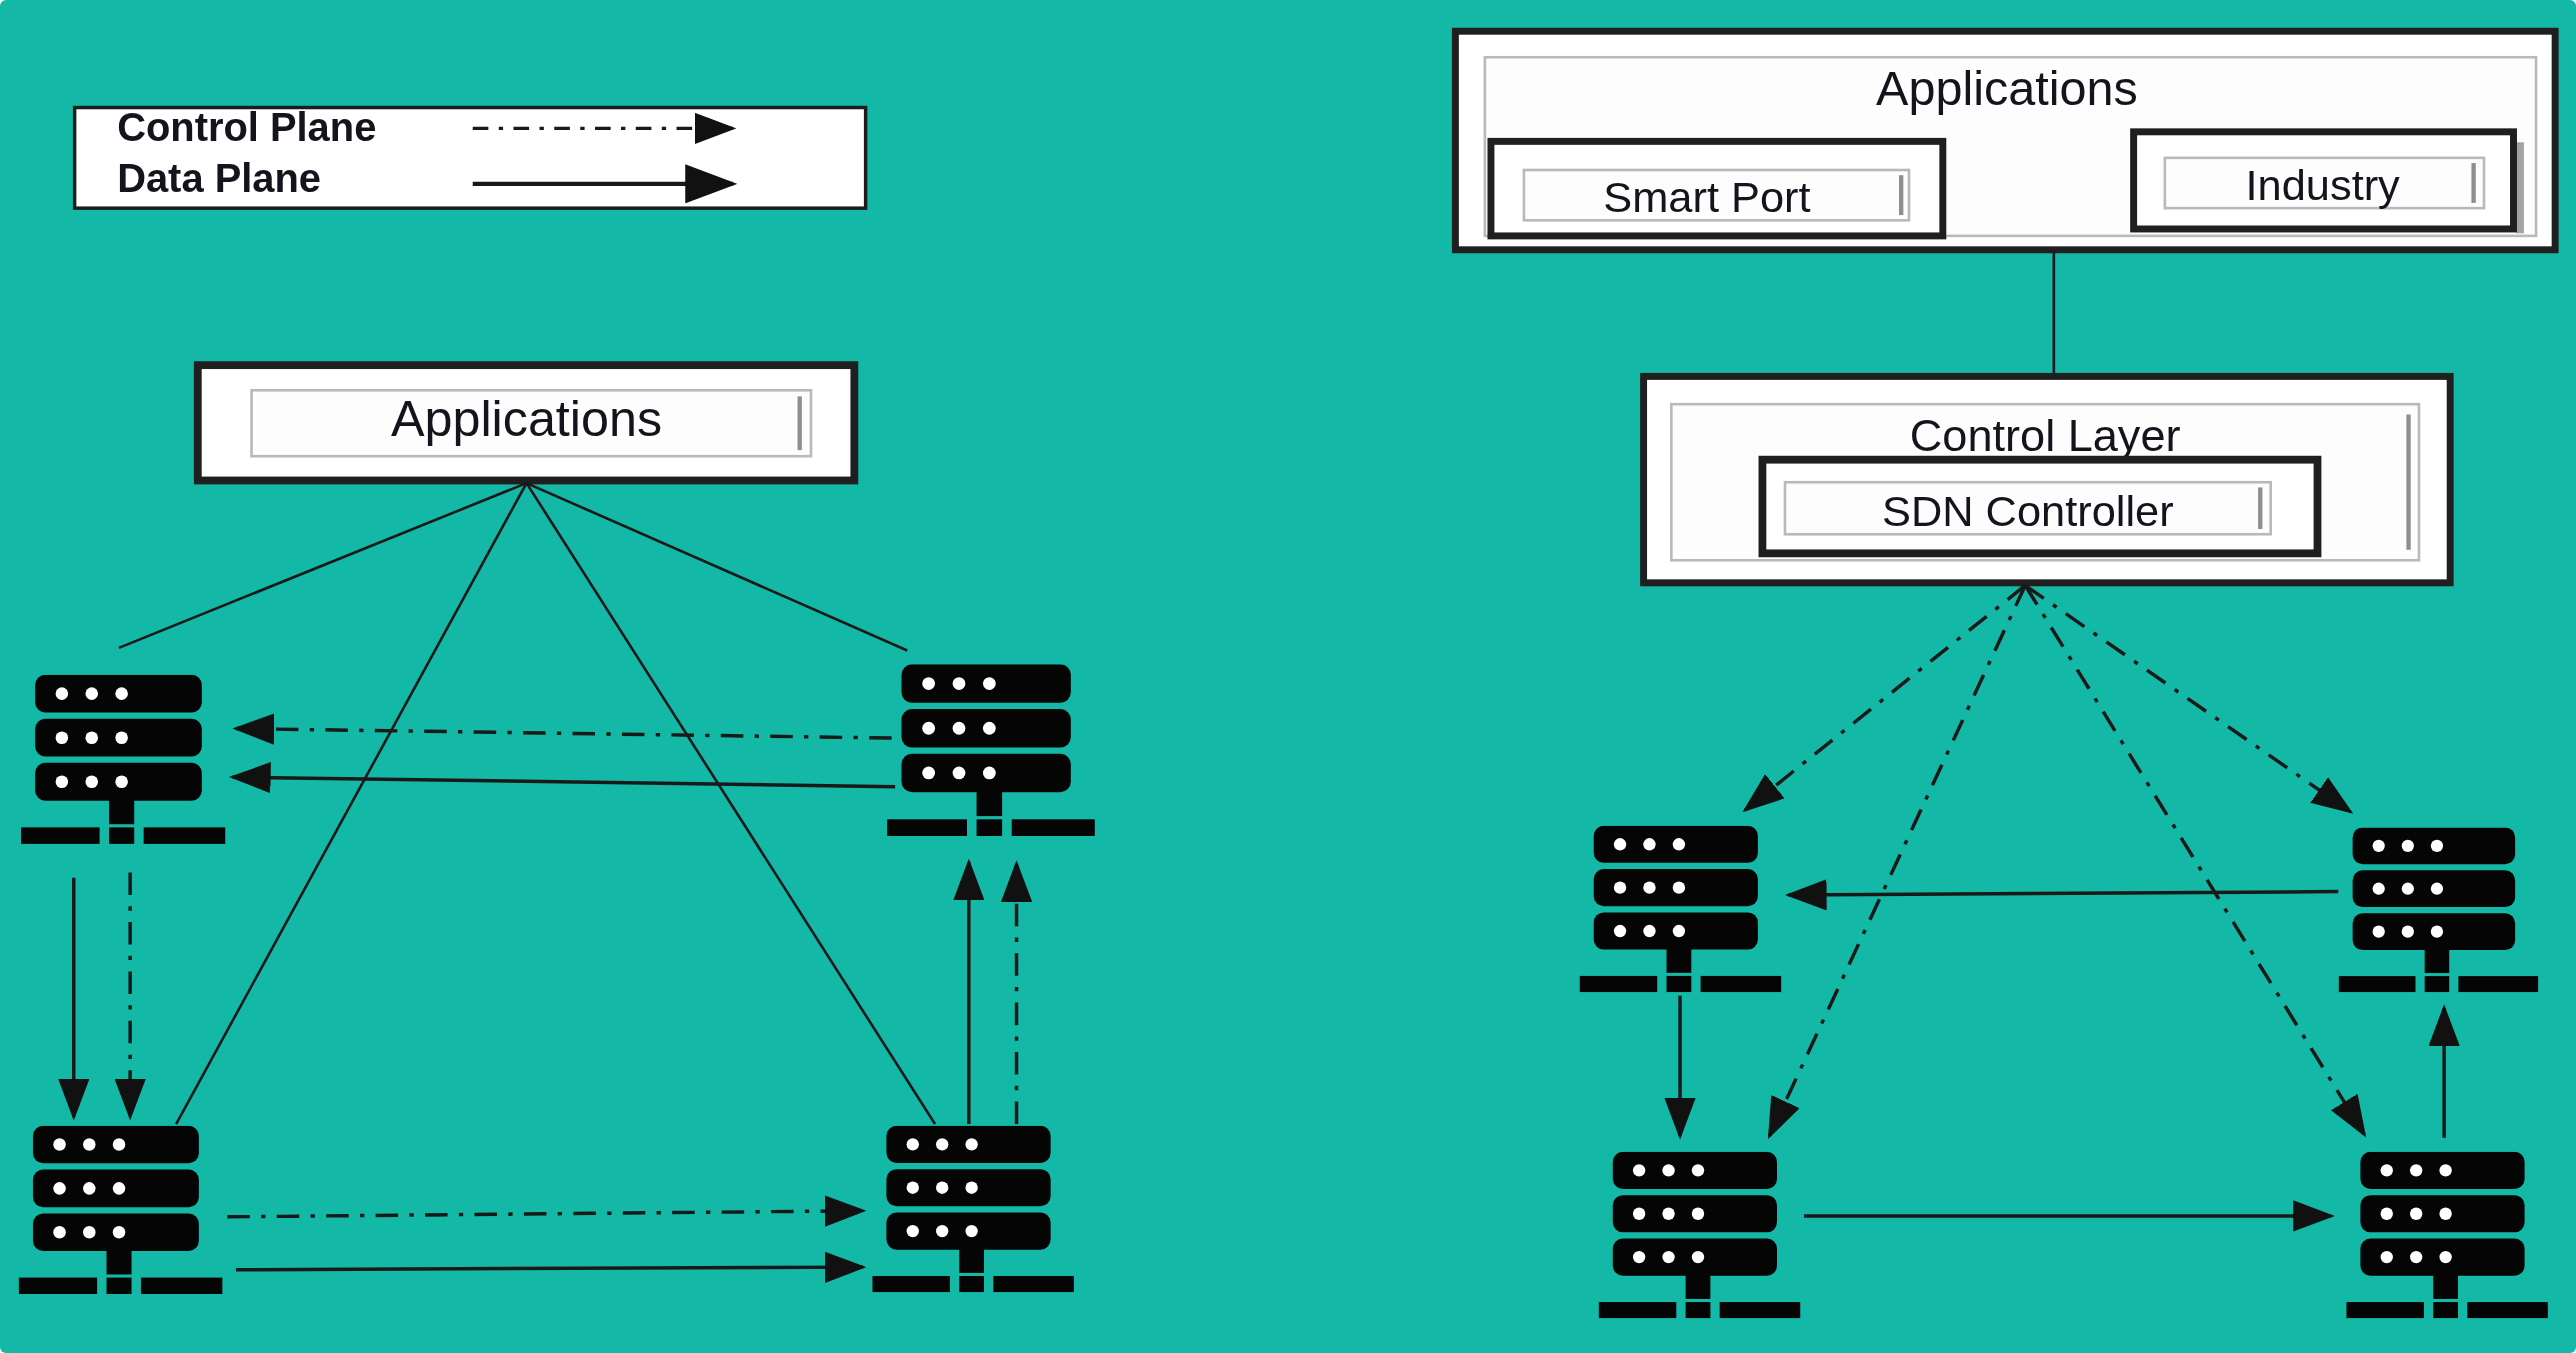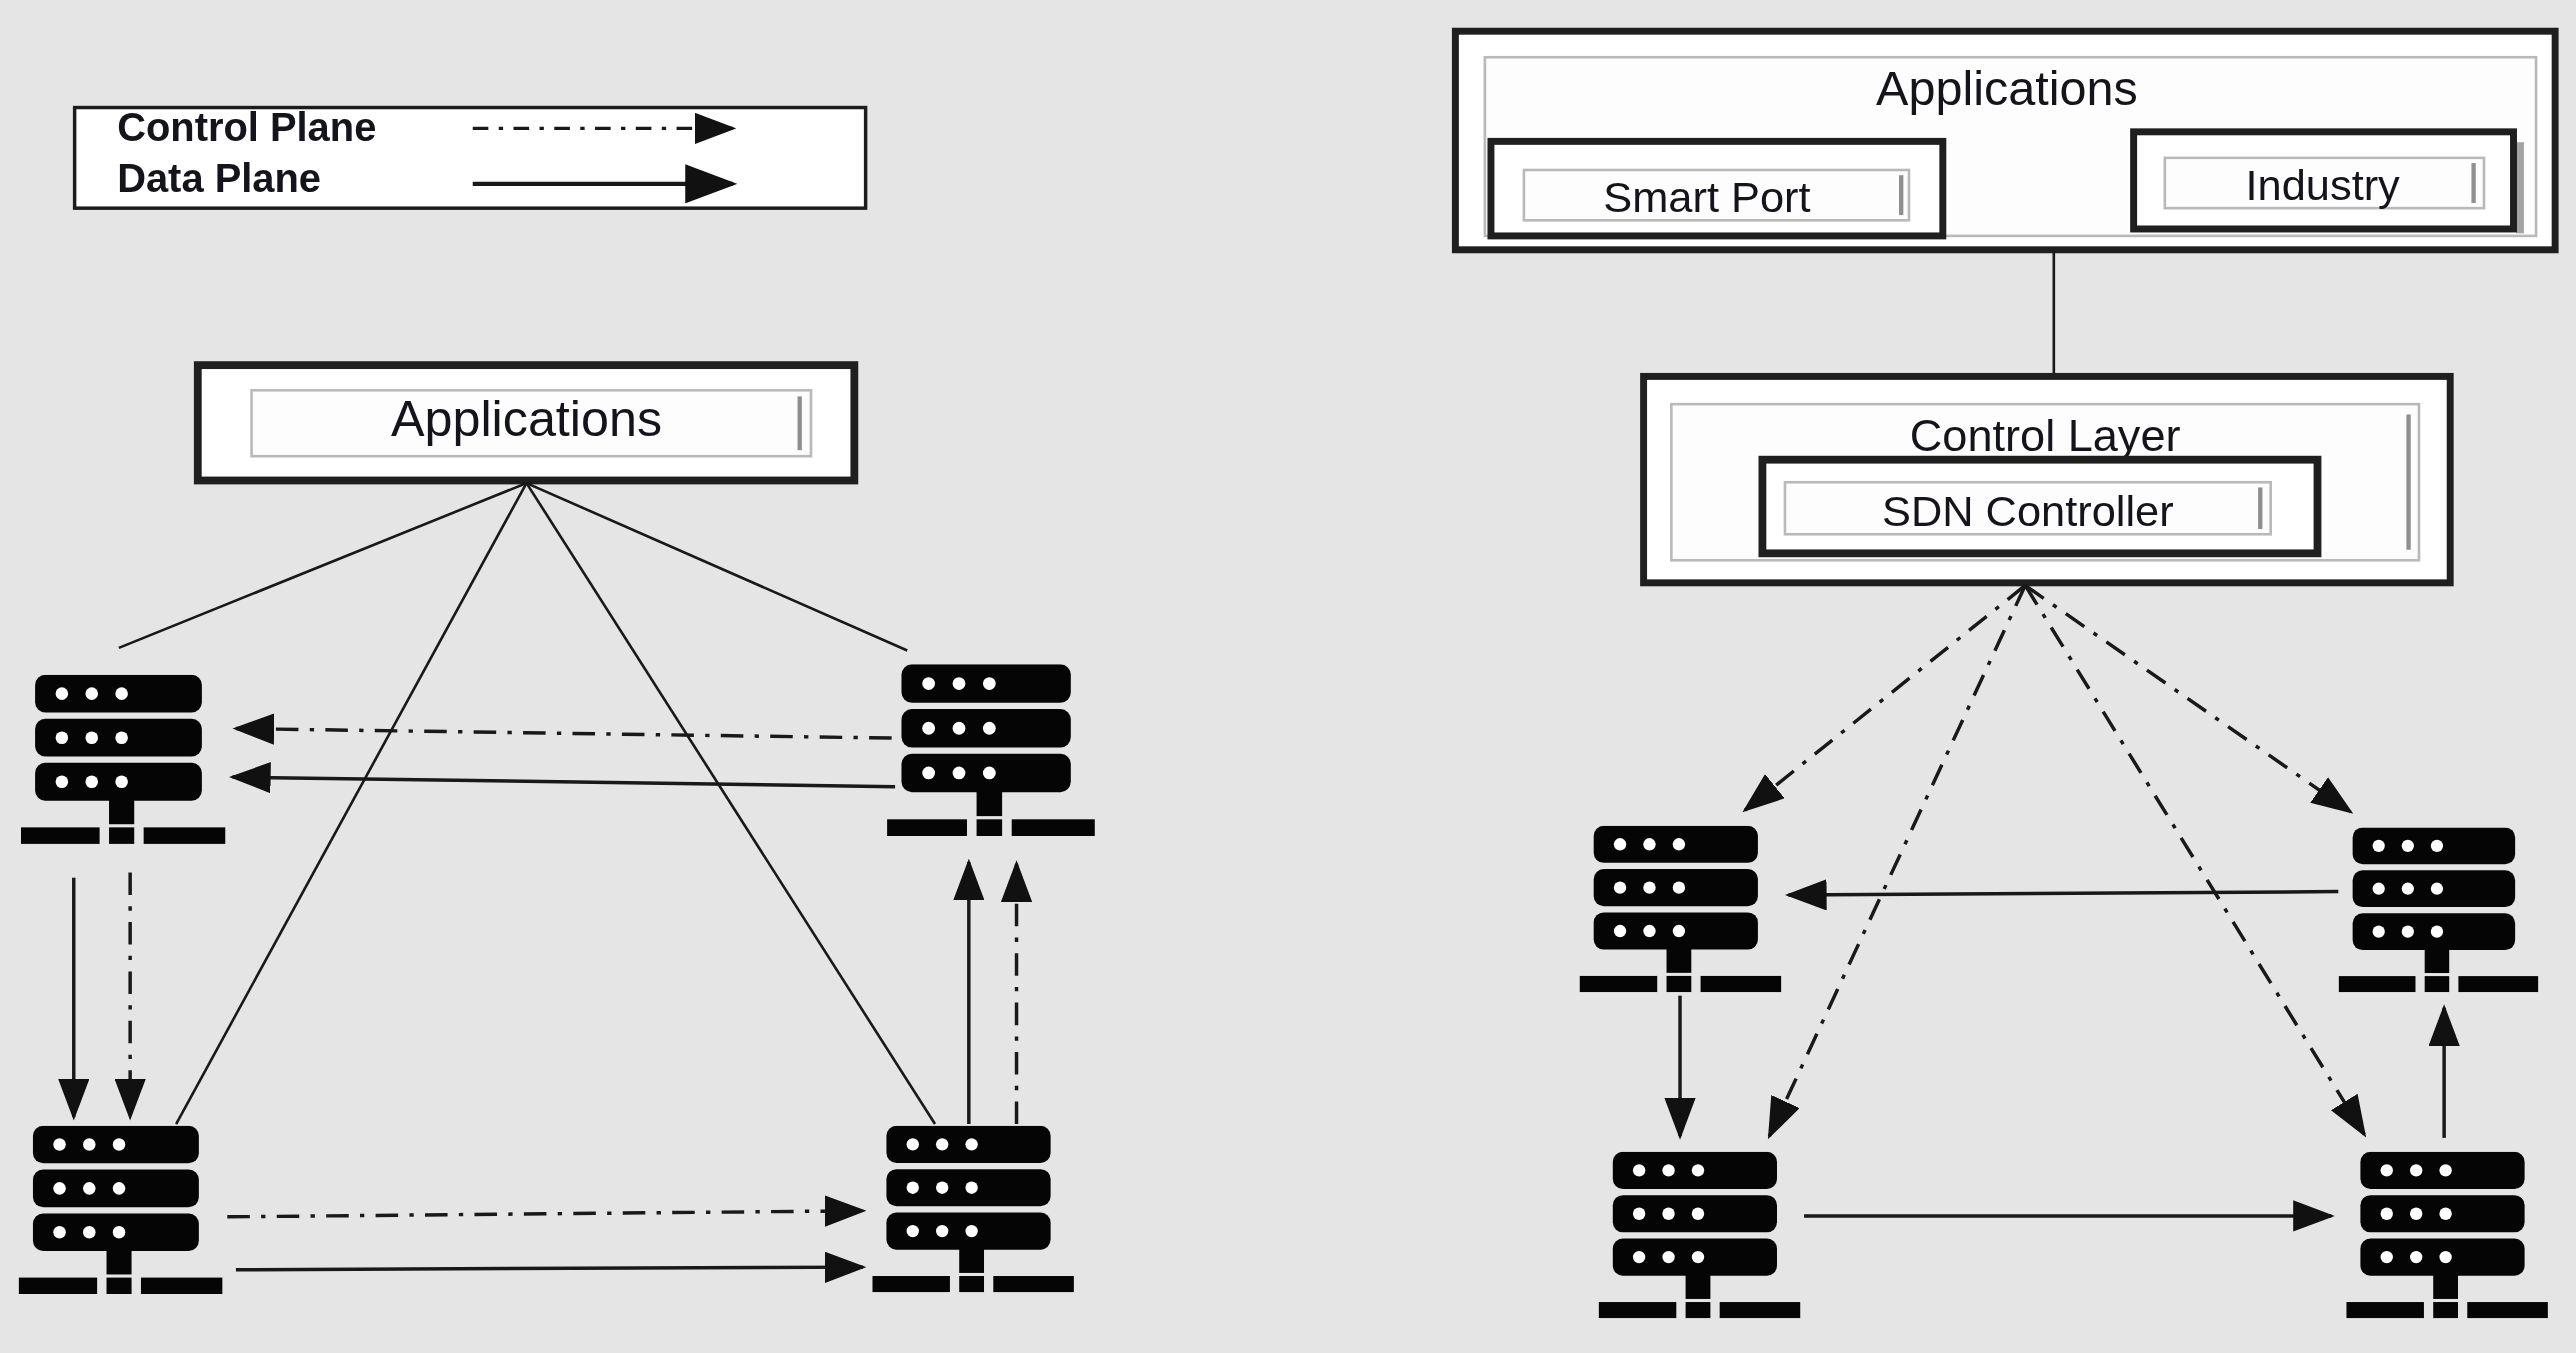--- a/index.html
+++ b/index.html
@@ -1,16 +1,16 @@
 <!DOCTYPE html>
 <html style="font-size:14px"><head>
 <meta charset="utf-8">
 <style>
   html,body{margin:0;padding:0;background:#ffffff;}
-  .figure{width:2576px;height:1353px;background:#e5e5e5;position:relative;overflow:hidden;}
+  .figure{width:2576px;height:1353px;background:#14b8a6;position:relative;overflow:hidden;border-radius:6px;}
   svg{display:block;}
   text{font-family:"Liberation Sans", sans-serif;fill:#14141c;}
   .box-label{font-weight:400;}
   .legend-label{font-weight:700;}
   .outer-box{fill:#ffffff;stroke:#1f1f1f;}
   .inner-box{fill:#fdfdfd;stroke:#b9b9b9;stroke-width:3;}
   .accent{stroke:#8f8f8f;stroke-width:5;}
   .plain-line{stroke:#191919;stroke-width:3;fill:none;}
   .data-line{stroke:#191919;stroke-width:4;fill:none;}
   .ctrl-line{stroke:#191919;stroke-width:4;fill:none;stroke-dasharray:26 13 5 13;}

